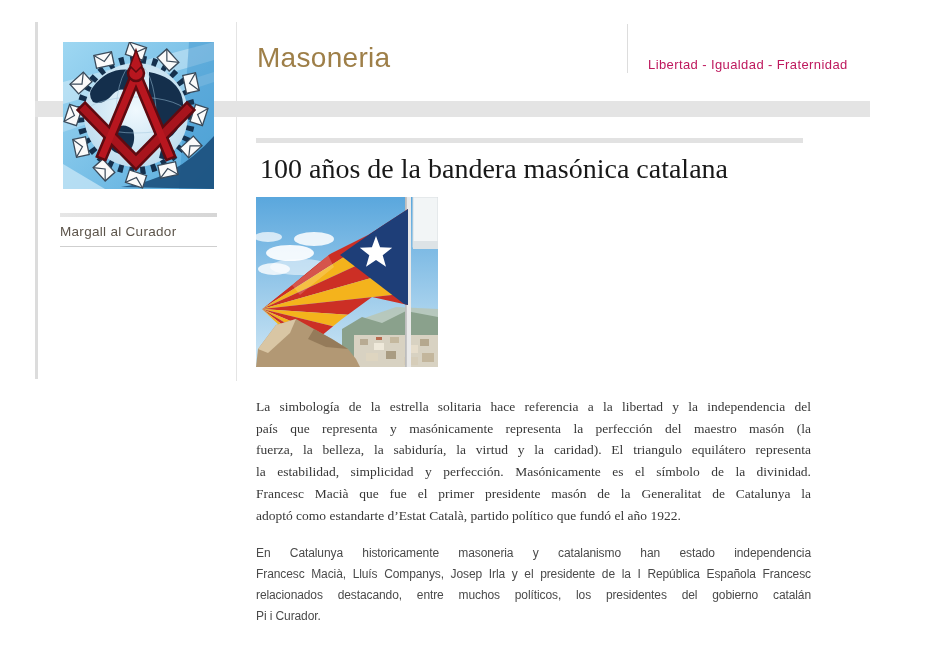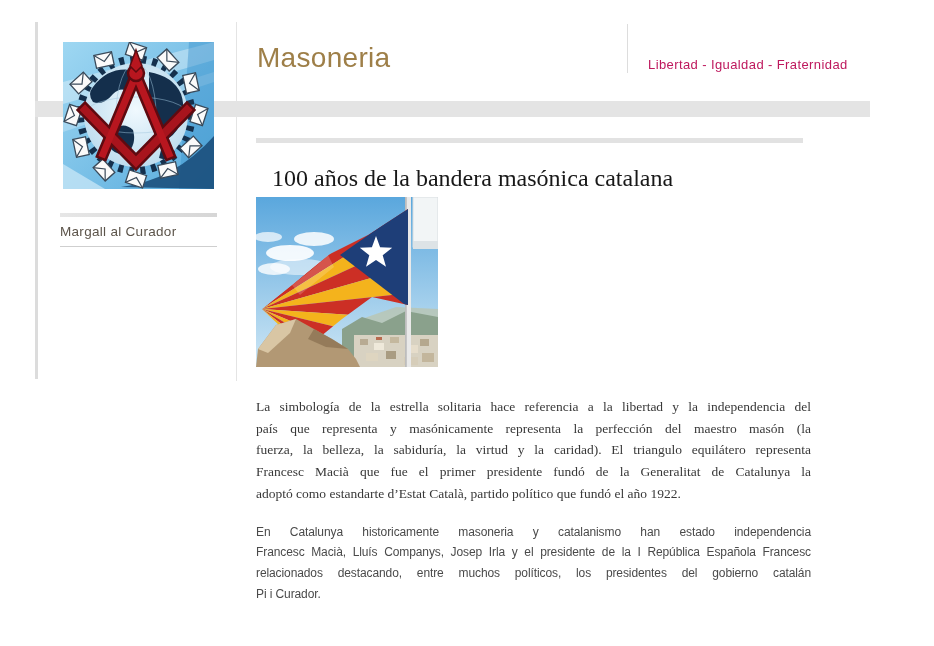--- a/index.html
+++ b/index.html
@@ -22,22 +22,22 @@
       color:#9e7f48;letter-spacing:.3px;cursor:pointer;}
   .tagline{left:648px;top:57px;font-size:13px;color:#be185d;letter-spacing:.4px;}
 
   
   .logo{left:63px;top:42px;width:151px;height:147px;z-index:3;}
   .logo svg{display:block;width:151px;height:147px;}
   .side-link{left:60px;top:224px;font-size:13.5px;color:#5c544a;letter-spacing:.3px;
       text-decoration:none;cursor:pointer;}
 
   
-  .post-title{left:256px;top:149px;margin:16px;font-family:"Liberation Serif",serif;
-      font-weight:400;font-size:24px;color:#181818;}
+  .post-title{left:256px;top:149px;margin:4px;font-family:"Liberation Serif",serif;
+      font-weight:400;font-size:28px;color:#181818;}
   .post-image{left:256px;top:197px;width:182px;height:170px;cursor:pointer;}
   .post-image svg{display:block;width:182px;height:170px;}
 
   .post-body{left:256px;top:396px;width:556px;}
   .para{margin:0 1px 17px 0;}
   .serif{font-family:"Liberation Serif",serif;font-size:13.5px;line-height:21.7px;color:#383838;}
   .sans{font-family:"Liberation Sans",sans-serif;font-size:12px;line-height:20.8px;color:#4a4a4a;
         letter-spacing:-0.1px;}
   .jline{text-align:justify;text-align-last:justify;}
   .jlast{text-align:left;text-align-last:left;}
@@ -182,21 +182,22 @@
         <path d="M58,132 L76,142 L92,152 L70,150 L52,142 Z" fill="#8d7454" opacity="0.8"></path>
       </g>
     </svg>
   </div>
 
   <div class="abs post-body">
     <div class="para serif">
       <div class="jline">La simbología de la estrella solitaria hace referencia a la libertad y la independencia del</div>
       <div class="jline">país que representa y masónicamente representa la perfección del maestro masón (la</div>
       <div class="jline">fuerza, la belleza, la sabiduría, la virtud y la caridad). El triangulo equilátero representa</div>
-      <div class="jline">Francesc Macià que fue el primer presidente fundó de la Generalitat de Catalunya la</div>
+      <div class="jline">la estabilidad, simplicidad y perfección. Masónicamente es el símbolo de la divinidad.</div>
+      <div class="jline">Francesc Macià que fue el primer presidente masón de la Generalitat de Catalunya la</div>
       <div class="jlast">adoptó como estandarte d’Estat Català, partido político que fundó el año 1922.</div>
     </div>
     <div class="para sans">
       <div class="jline">En Catalunya historicamente masoneria y catalanismo han estado independencia</div>
       <div class="jline">Francesc Macià, Lluís Companys, Josep Irla y el presidente de la I República Española Francesc</div>
       <div class="jline">relacionados destacando, entre muchos políticos, los presidentes del gobierno catalán</div>
       <div class="jlast">Pi i Curador.</div>
     </div>
   </div>
 

